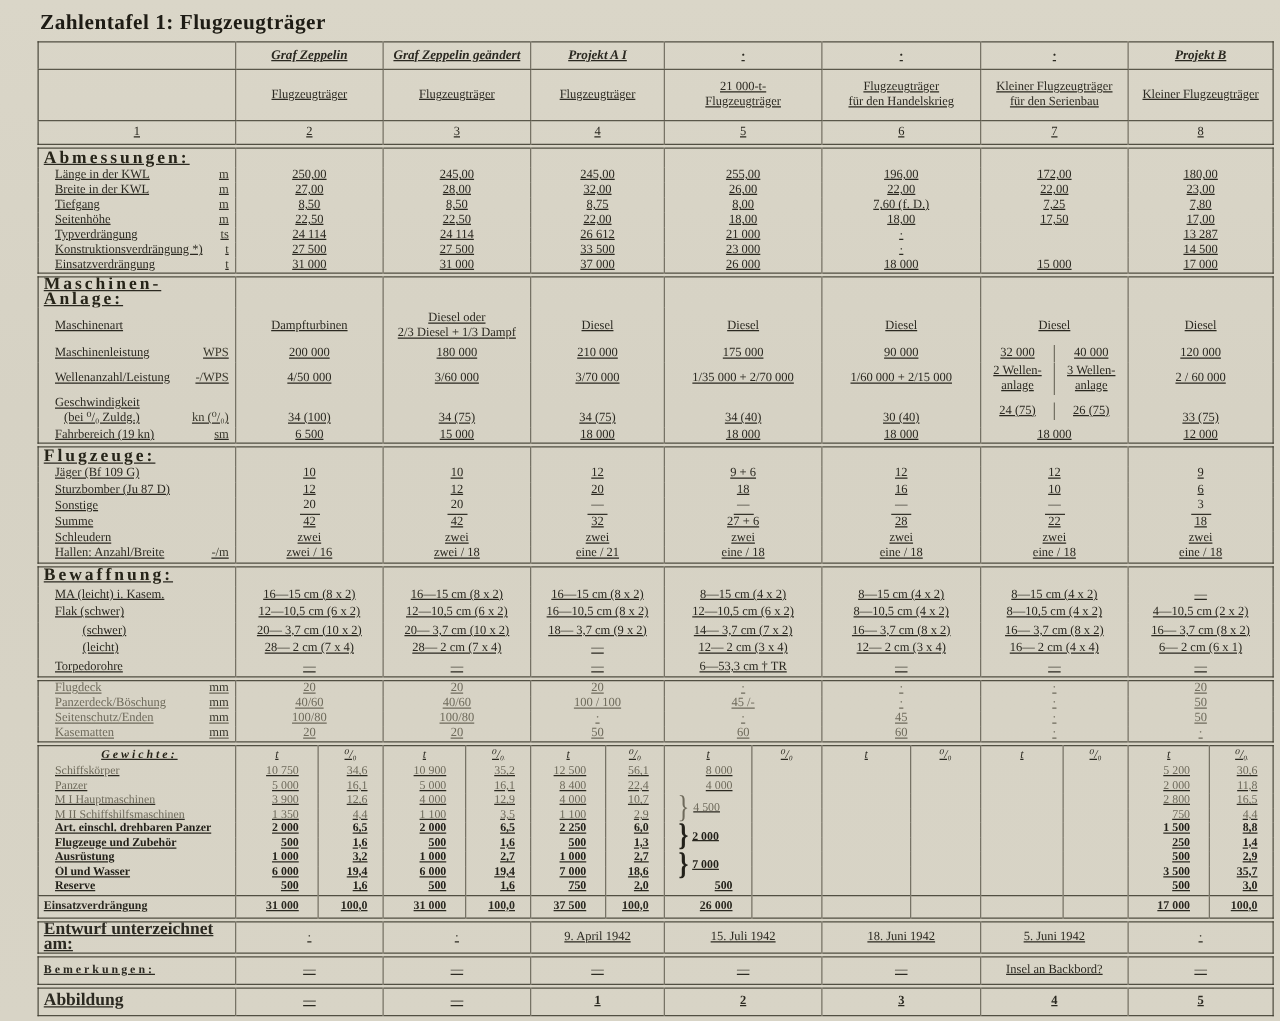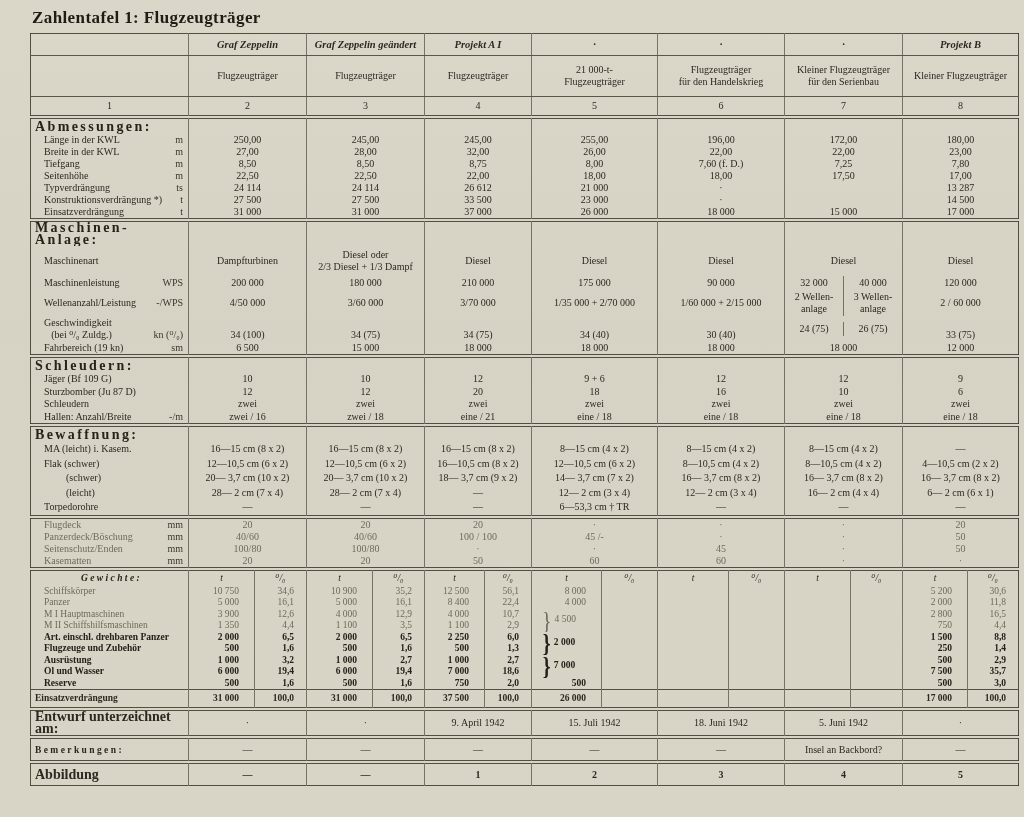--- a/index.html
+++ b/index.html
@@ -6,21 +6,21 @@
   body{
     width:1024px;height:817px;overflow:hidden;
     background:#d7d3c5;
     font-family:"Liberation Serif","DejaVu Serif",serif;
     color:#2b2921;
   }
   .page{box-sizing:border-box;width:1024px;height:817px;padding:6px 0 0 30px;
     background:linear-gradient(180deg,#dad6c8 0%,#d6d2c4 40%,#d8d4c6 100%);}
   h1{font-size:17px;margin:2px 0 5px 2px;letter-spacing:.4px;color:#1e1c15;}
   table{border-collapse:collapse;table-layout:fixed;width:988px;
-    border:1px solid rgba(58,55,42,.85);margin-top:2px;}
+    border:1px solid rgba(58,55,42,.85);margin-top:2px;text-decoration:underline;}
   td{padding:0;vertical-align:middle;border-left:1px solid rgba(58,55,42,.62);
      font-size:10px;line-height:12px;overflow:hidden;}
   td:first-child{border-left:none;}
   
   .htable td{text-align:center;}
   .htable tr.names td{height:21px;font-style:italic;font-weight:bold;font-size:10.5px;border-bottom:1px solid rgba(58,55,42,.8);}
   .htable tr.types td{height:40px;font-size:10px;border-bottom:1px solid rgba(58,55,42,.8);white-space:pre-line;}
   .htable tr.nums td{height:18px;font-size:10px;}
   
   .sec td{height:12px;}
@@ -369,21 +369,21 @@
           <col style="width: 118px;">
           <col style="width: 118px;">
           <col style="width: 107px;">
           <col style="width: 126px;">
           <col style="width: 127px;">
           <col style="width: 118px;">
           <col style="width: 116px;">
         </colgroup>
         <tbody>
           <tr class="sechdr">
-            <td class="sec-lab">Schleudern:</td>
+            <td class="sec-lab">Flugzeuge:</td>
             <td class="val"></td>
             <td class="val"></td>
             <td class="val"></td>
             <td class="val"></td>
             <td class="val"></td>
             <td class="val"></td>
             <td class="val"></td>
           </tr>
           <tr class="r0">
             <td class="lab">
@@ -405,20 +405,48 @@
                 <span class="lbl">Sturzbomber (Ju 87 D)</span>
               </div>
             </td>
             <td class="val"><span class="v">12</span></td>
             <td class="val"><span class="v">12</span></td>
             <td class="val"><span class="v">20</span></td>
             <td class="val"><span class="v">18</span></td>
             <td class="val"><span class="v">16</span></td>
             <td class="val"><span class="v">10</span></td>
             <td class="val"><span class="v">6</span></td>
+          </tr>
+          <tr class="r2">
+            <td class="lab">
+              <div class="labwrap">
+                <span class="lbl">Sonstige</span>
+              </div>
+            </td>
+            <td class="val"><span class="v u">20</span></td>
+            <td class="val"><span class="v u">20</span></td>
+            <td class="val"><span class="v u">—</span></td>
+            <td class="val"><span class="v u">—</span></td>
+            <td class="val"><span class="v u">—</span></td>
+            <td class="val"><span class="v u">—</span></td>
+            <td class="val"><span class="v u">3</span></td>
+          </tr>
+          <tr class="r3">
+            <td class="lab">
+              <div class="labwrap">
+                <span class="lbl">Summe</span>
+              </div>
+            </td>
+            <td class="val"><span class="v">42</span></td>
+            <td class="val"><span class="v">42</span></td>
+            <td class="val"><span class="v">32</span></td>
+            <td class="val"><span class="v">27 + 6</span></td>
+            <td class="val"><span class="v">28</span></td>
+            <td class="val"><span class="v">22</span></td>
+            <td class="val"><span class="v">18</span></td>
           </tr>
           <tr class="r4">
             <td class="lab">
               <div class="labwrap">
                 <span class="lbl">Schleudern</span>
               </div>
             </td>
             <td class="val"><span class="v">zwei</span></td>
             <td class="val"><span class="v">zwei</span></td>
             <td class="val"><span class="v">zwei</span></td>
@@ -803,21 +831,21 @@
             <td class="gp"><span class="gvp">19,4</span></td>
             <td class="gt"><span class="gvt">6 000</span></td>
             <td class="gp"><span class="gvp">19,4</span></td>
             <td class="gt"><span class="gvt">7 000</span></td>
             <td class="gp"><span class="gvp">18,6</span></td>
             <td class="gp"></td>
             <td class="gt"><span class="gvt"></span></td>
             <td class="gp"><span class="gvp"></span></td>
             <td class="gt"><span class="gvt"></span></td>
             <td class="gp"><span class="gvp"></span></td>
-            <td class="gt"><span class="gvt">7 500</span></td>
+            <td class="gt"><span class="gvt">3 500</span></td>
             <td class="gp"><span class="gvp">35,7</span></td>
           </tr>
           <tr class="gbold">
             <td class="lab">
               <div class="labwrap">
                 <span class="lbl">Reserve</span>
               </div>
             </td>
             <td class="gt"><span class="gvt">500</span></td>
             <td class="gp"><span class="gvp">1,6</span></td>

